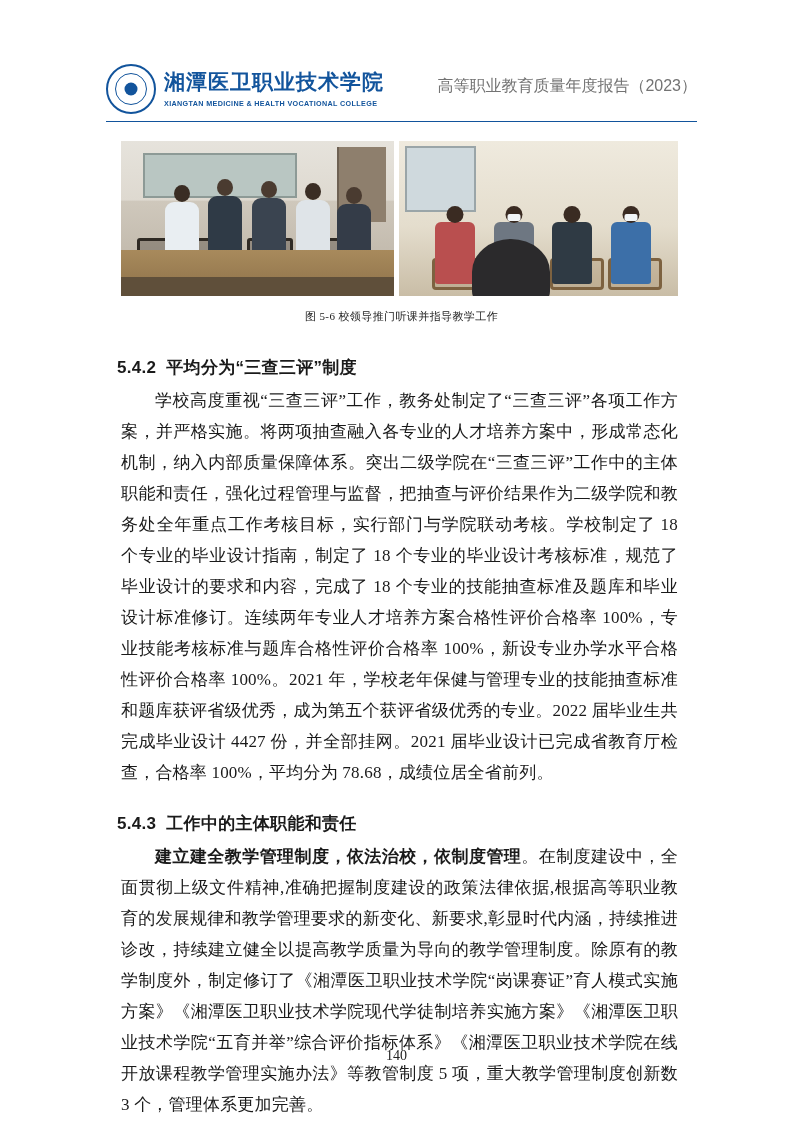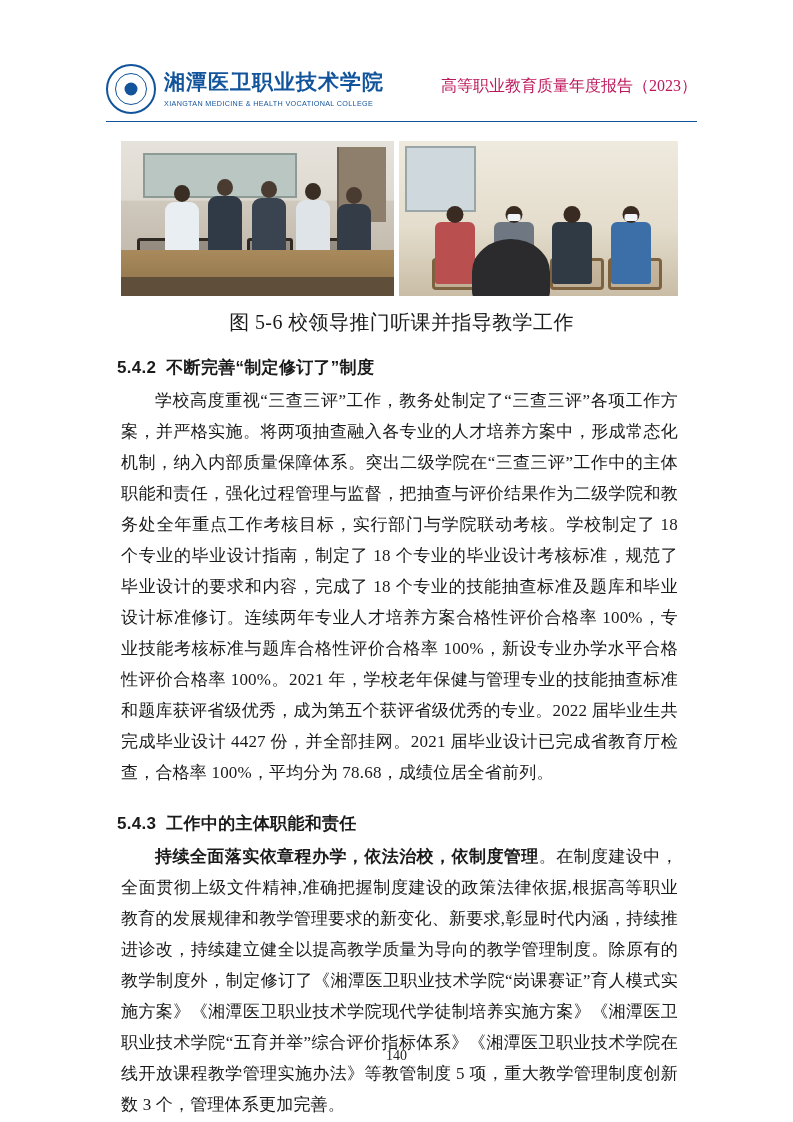--- a/index.html
+++ b/index.html
@@ -84,25 +84,26 @@
     letter-spacing: 1px;
     white-space: nowrap;
   }
   .logo-en {
     font-family: "Liberation Sans", sans-serif;
     font-size: 7.2px;
     color: #12549c;
     letter-spacing: 0.35px;
     white-space: nowrap;
     margin-top: 7px;
+    font-weight: bold;
   }
   .header-title {
-    font-family: Liberation Serif, serif;
+    font-family: Liberation Sans, sans-serif;
     font-size: 16px;
-    color: #be185d;
+    color: #737373;
     white-space: nowrap;
     padding-bottom: 6px;
   }
   .header-rule {
     position: absolute;
     top: 121px;
     left: 106px;
     right: 96px;
     border-top: 1px solid #12549c;
     height: 0;
@@ -211,21 +212,21 @@
     border-radius: 50% 50% 14px 14px;
     background: #2b2a2c;
   }
 
   .figure-caption {
     position: absolute;
     top: 309px;
     left: 106px;
     right: 96px;
     text-align: center;
-    font-size: 20px;
+    font-size: 11px;
     letter-spacing: 0.4px;
   }
 
   
   .content {
     position: absolute;
     top: 340px;
     left: 117px;
     width: 565px;
   }
@@ -307,28 +308,28 @@
       <div class="p2-seat p2-mask" style="left:76%; background:#3c6fa8;"></div>
       <div class="p2-foreground"></div>
     </div>
   </div>
 
   <div class="figure-caption">图 5-6  校领导推门听课并指导教学工作</div>
 
   <div class="content">
 
     <h2 class="sec">
-      <span class="num">5.4.2</span><span>不断完善“制定修订了”制度</span>
+      <span class="num">5.4.2</span><span>平均分为“三查三评”制度</span>
     </h2>
     <p class="body">学校高度重视“三查三评”工作，教务处制定了“三查三评”各项工作方案，并严格实施。将两项抽查融入各专业的人才培养方案中，形成常态化机制，纳入内部质量保障体系。突出二级学院在“三查三评”工作中的主体职能和责任，强化过程管理与监督，把抽查与评价结果作为二级学院和教务处全年重点工作考核目标，实行部门与学院联动考核。学校制定了 18 个专业的毕业设计指南，制定了 18 个专业的毕业设计考核标准，规范了毕业设计的要求和内容，完成了 18 个专业的技能抽查标准及题库和毕业设计标准修订。连续两年专业人才培养方案合格性评价合格率 100%，专业技能考核标准与题库合格性评价合格率 100%，新设专业办学水平合格性评价合格率 100%。2021 年，学校老年保健与管理专业的技能抽查标准和题库获评省级优秀，成为第五个获评省级优秀的专业。2022 届毕业生共完成毕业设计 4427 份，并全部挂网。2021 届毕业设计已完成省教育厅检查，合格率 100%，平均分为 78.68，成绩位居全省前列。</p>
 
     <div class="spacer"></div>
 
     <h2 class="sec">
       <span class="num">5.4.3</span><span>工作中的主体职能和责任</span>
     </h2>
-    <p class="body"><b>持续全面落实依章程办学，依法治校，依制度管理</b>。在制度建设中，全面贯彻上级文件精神,准确把握制度建设的政策法律依据,根据高等职业教育的发展规律和教学管理要求的新变化、新要求,彰显时代内涵，持续推进诊改，持续建立健全以提高教学质量为导向的教学管理制度。除原有的教学制度外，制定修订了《湘潭医卫职业技术学院“岗课赛证”育人模式实施方案》《湘潭医卫职业技术学院现代学徒制培养实施方案》《湘潭医卫职业技术学院“五育并举”综合评价指标体系》《湘潭医卫职业技术学院在线开放课程教学管理实施办法》等教管制度 5 项，重大教学管理制度创新数 3 个，管理体系更加完善。</p>
+    <p class="body"><b>建立建全教学管理制度，依法治校，依制度管理</b>。在制度建设中，全面贯彻上级文件精神,准确把握制度建设的政策法律依据,根据高等职业教育的发展规律和教学管理要求的新变化、新要求,彰显时代内涵，持续推进诊改，持续建立健全以提高教学质量为导向的教学管理制度。除原有的教学制度外，制定修订了《湘潭医卫职业技术学院“岗课赛证”育人模式实施方案》《湘潭医卫职业技术学院现代学徒制培养实施方案》《湘潭医卫职业技术学院“五育并举”综合评价指标体系》《湘潭医卫职业技术学院在线开放课程教学管理实施办法》等教管制度 5 项，重大教学管理制度创新数 3 个，管理体系更加完善。</p>
     <p class="body"><b>届毕业设计已完成省教育厅检查</b>。在全省高职院校中，率先实施《课堂教学质量评价办法》，推进课堂教学质量与绩效评价挂钩，经过一年多的推进实施，课</p>
   </div>
 
   <div class="page-number">140</div>
 
 </div>
 
 </body></html>

